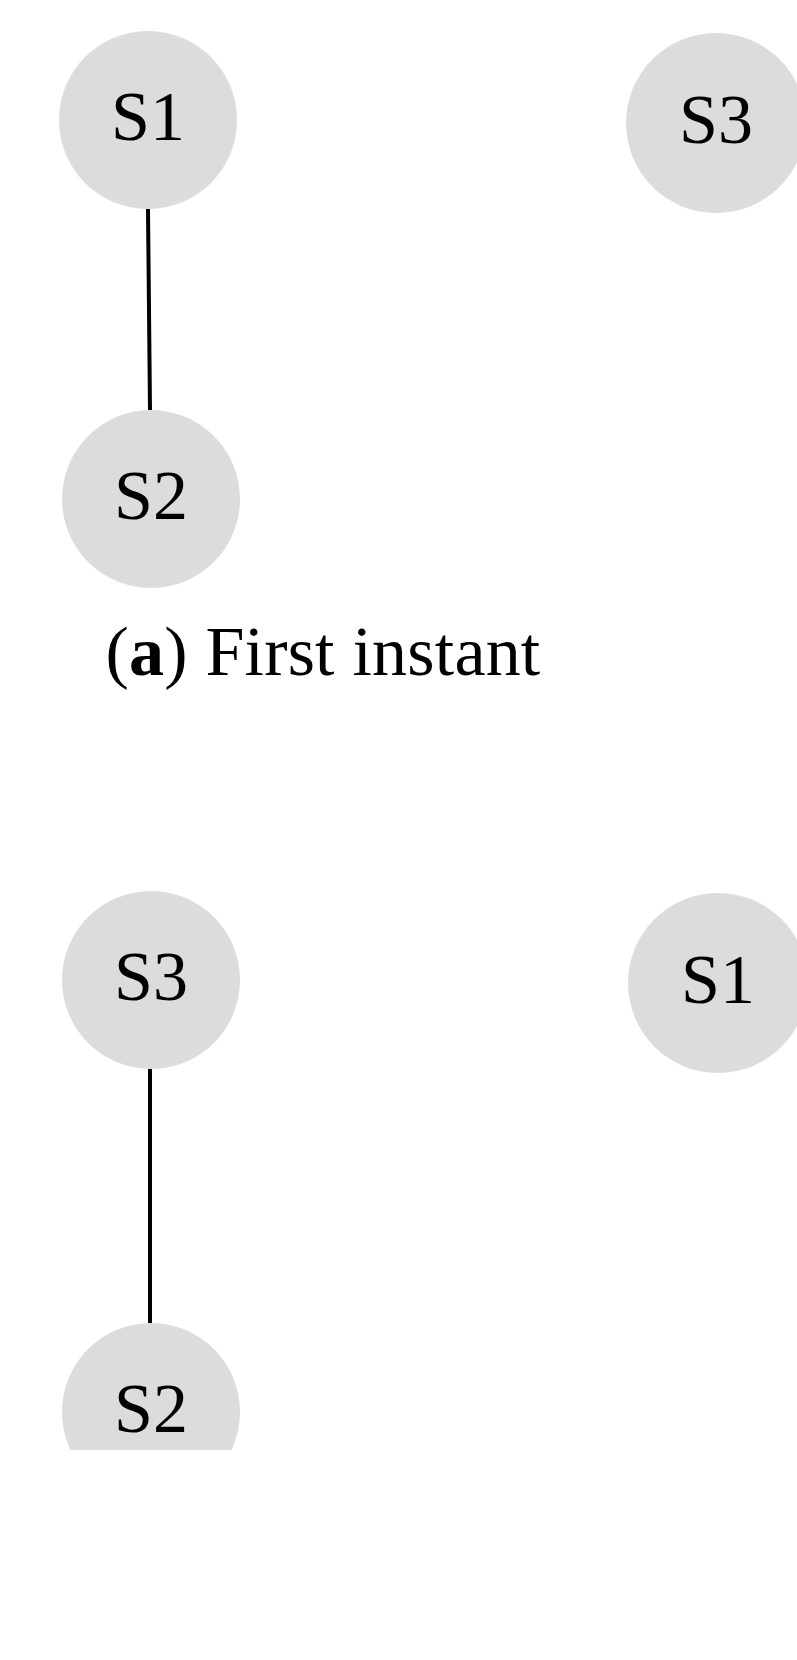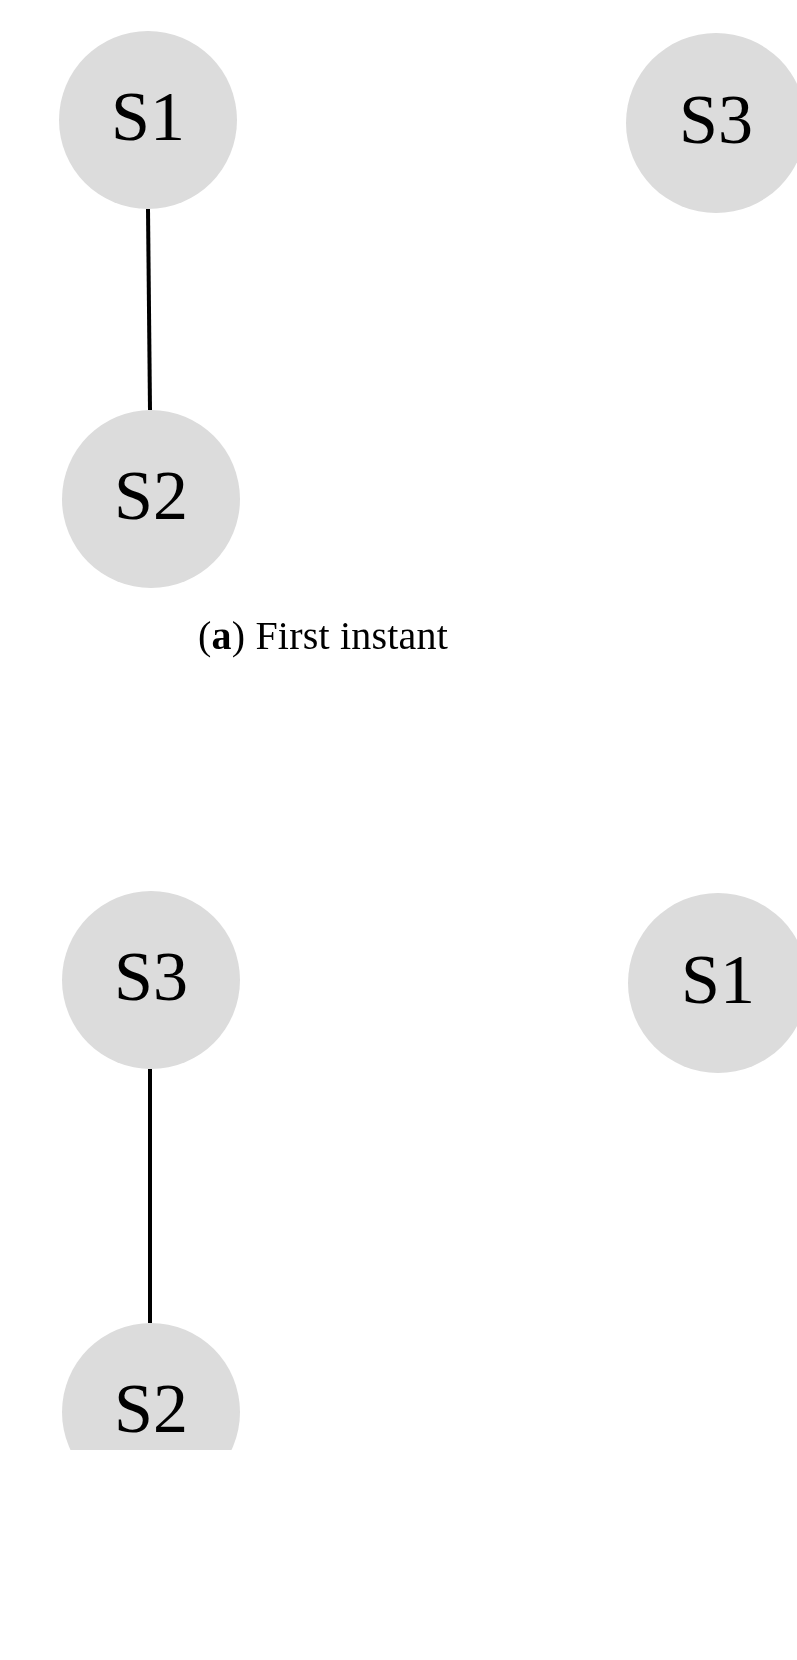--- a/index.html
+++ b/index.html
@@ -39,21 +39,21 @@
     display: block;
     width: 797px;
     height: 620px;
   }
 
   .caption {
     position: absolute;
     left: 0;
     width: 646px;
     text-align: center;
-    font-size: 40px;
+    font-size: 70px;
     line-height: 1.05;
     letter-spacing: 0.2px;
     white-space: nowrap;
     font-weight: 400;
   }
   #caption-a { top: 615px; }
   .caption .tag-open,
   .caption .tag-close { font-weight: 400; }
   .caption .tag-letter { font-weight: 700; }
   .caption .caption-text { font-weight: 400; }

